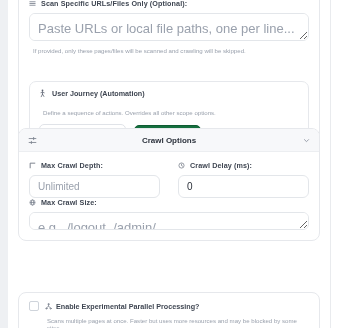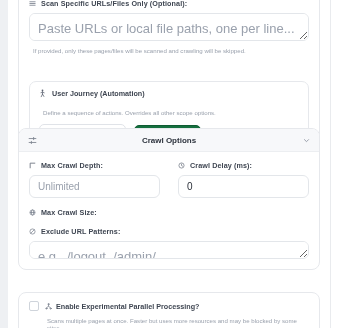--- a/index.html
+++ b/index.html
@@ -205,21 +205,21 @@
     background: #ffffff;
     color: #2a2f38;
     font-family: "Liberation Sans", sans-serif;
     font-size: 10px;
     padding: 5px 8px;
     outline: none;
   }
   input.inp::placeholder { color: #9aa1ad; }
   .mono { font-family: "Liberation Mono", monospace; }
 
-  .row-gap { margin-top: 10px; }
+  .row-gap { }
 
   
   .par-card {
     position: absolute;
     left: 10px;
     top: 292px;
     width: 302px;
     background: #ffffff;
     border: 1px solid #e6e8ec;
     border-radius: 8px;
@@ -348,29 +348,20 @@
               <circle cx="6" cy="6" r="4.4"></circle>
               <ellipse cx="6" cy="6" rx="1.9" ry="4.4"></ellipse>
               <path d="M1.7 6h8.6"></path>
             </svg>
           </span>
           <span>Max Crawl Size:</span>
         </div>
       </div>
 
       <div class="row-gap">
-        <div class="field-label">
-          <span class="ico">
-            <svg width="7" height="7" viewBox="0 0 12 12" fill="none" stroke="#6b7280" stroke-width="1.1">
-              <circle cx="6" cy="6" r="4.4"></circle>
-              <path d="M3.2 8.8l5.6-5.6" stroke-linecap="round"></path>
-            </svg>
-          </span>
-          <span>Exclude URL Patterns:</span>
-        </div>
         <textarea class="ta" rows="2" style="height: 18px;" placeholder="e.g., /logout, /admin/"></textarea>
       </div>
 
     </div>
   </div>
 
   <div class="par-card">
     <div class="par-row">
       <div class="cbx"></div>
       <div class="par-label">

